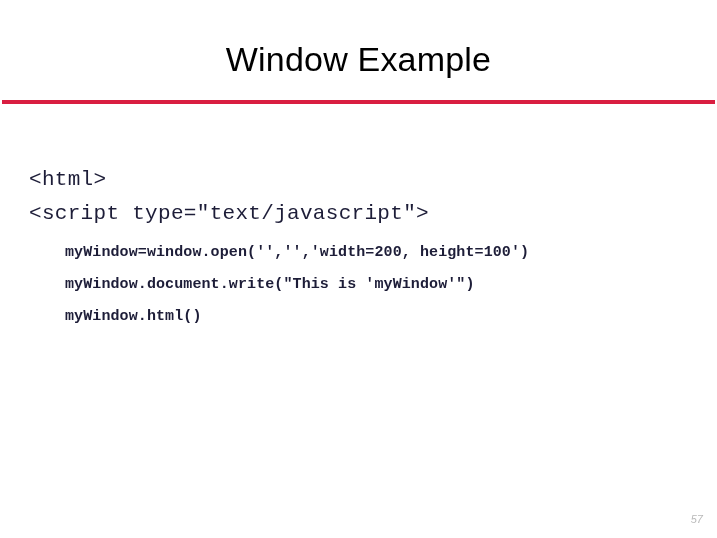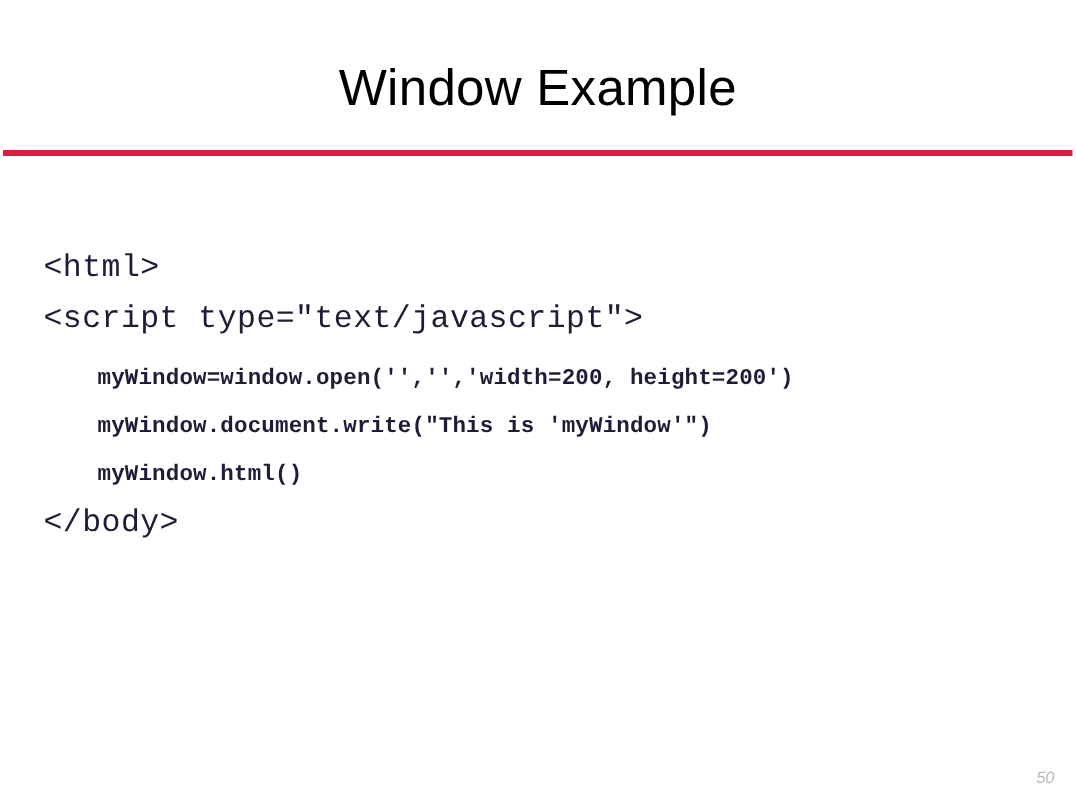--- a/index.html
+++ b/index.html
@@ -105,27 +105,26 @@
 
   <div class="title-rule"></div>
 
   <div class="code-block">
 
     <div class="code-line level-outer">&lt;html&gt;</div>
 
 
     <div class="code-line level-outer">&lt;script type="text/javascript"&gt;</div>
 
-    <div class="code-line level-inner gap-before">myWindow=window.open('','','width=200, height=200')</div>
+    <div class="code-line level-inner gap-before">myWindow=window.open('','','width=200, height=100')</div>
 
     <div class="code-line level-inner">myWindow.document.write("This is 'myWindow'")</div>
 
     <div class="code-line level-inner">myWindow.html()</div>
 
 
-    <div class="code-line level-outer">&lt;/body&gt;</div>
 
 
   </div>
 
-  <div class="page-number">50</div>
+  <div class="page-number">57</div>
 
 </div>
 
 </body></html>

